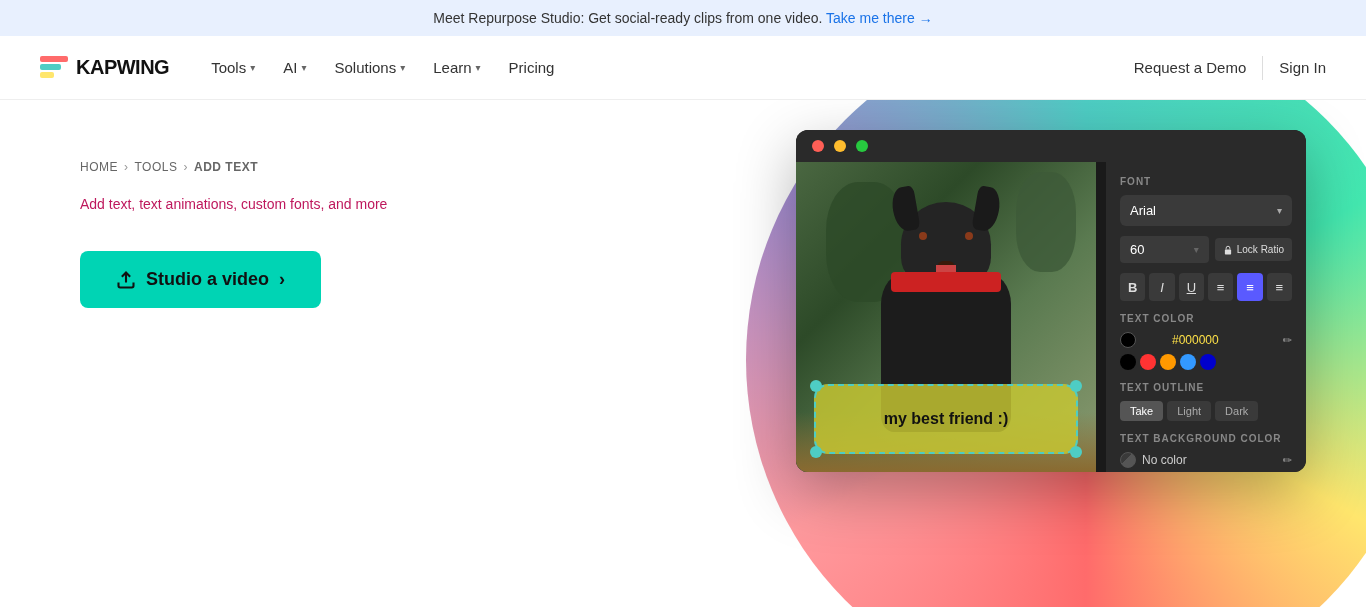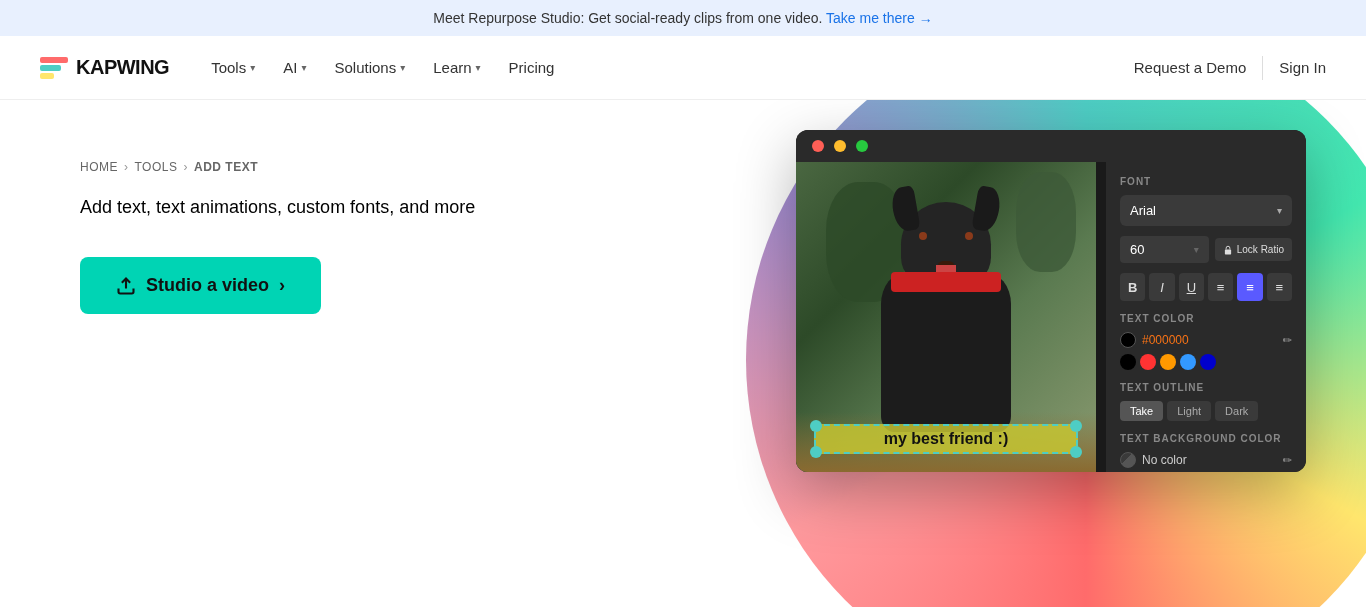--- a/index.html
+++ b/index.html
@@ -19,21 +19,21 @@
     nav {
       display: flex;
       align-items: center;
       padding: 0 40px;
       height: 64px;
       border-bottom: 1px solid #eee;
       background: #fff;
     }
     .logo {
       display: flex;
-      align-items: flex-end;
+      align-items: flex-start;
       gap: 8px;
       font-weight: 800;
       font-size: 20px;
       letter-spacing: -0.5px;
       color: #111;
       margin-right: 30px;
       text-transform: uppercase;
     }
     .logo-icon {
       display: flex;
@@ -143,22 +143,22 @@
     .hero-title {
       font-size: 62px;
       font-weight: 900;
       line-height: 1.05;
       color: #111;
       margin-bottom: 24px;
       letter-spacing: -1px;
     }
 
     .hero-desc {
-      font-size: 18px;
-      color: #000000;
+      font-size: 14px;
+      color: #be185d;
       margin-bottom: 36px;
       line-height: 1.5;
     }
 
     .choose-btn {
       display: inline-flex;
       align-items: center;
       gap: 10px;
       background: #00d4b4;
       color: #111;
@@ -318,22 +318,23 @@
       margin-bottom: 6px;
     }
     .color-swatch-black {
       width: 16px;
       height: 16px;
       border-radius: 50%;
       background: #000;
       border: 1px solid #555;
     }
     .color-hex {
-      color: #f97316;
+      color: #fde047;
       font-size: 12px;
+      margin-left: 30px;
     }
     .color-picker-icon {
       color: #aaa;
       font-size: 11px;
       margin-left: auto;
     }
 
     .color-swatches {
       display: flex;
       gap: 4px;
@@ -485,21 +486,21 @@
 
                 <div style="position:absolute; bottom:16px; left:50%; transform:translateX(-50%); width:16px; height:10px; background:#3a1a0a; border-radius:40%;"></div>
 
                 <div style="position:absolute; bottom:4px; left:50%; transform:translateX(-50%); width:20px; height:18px; background:#cc4444; border-radius:0 0 50% 50%;"></div>
               </div>
 
               <div style="position:absolute; top:0; left:50%; transform:translateX(-50%); width:110px; height:20px; background:#cc2222; border-radius:4px;"></div>
             </div>
           </div>
 
-          <div style="position:absolute; bottom:18px; left:50%; transform:translateX(-50%); width:88%; border: 2px dashed #4ecdc4; padding:4px 12px; text-align:center; font-size:16px; font-weight:800; color:#111; background:rgba(200,200,50,0.82); border-radius:2px;">
+          <div style="position:absolute; bottom:18px; left:50%; transform:translateX(-50%); width:88%; border: 2px dashed #4ecdc4; padding:24px 12px; text-align:center; font-size:16px; font-weight:800; color:#111; background:rgba(200,200,50,0.82); border-radius:14px;">
             <span>my best friend :)</span>
             
             <div style="position:absolute; top:-6px; left:-6px; width:12px; height:12px; background:#4ecdc4; border-radius:50%;"></div>
             <div style="position:absolute; top:-6px; right:-6px; width:12px; height:12px; background:#4ecdc4; border-radius:50%;"></div>
             <div style="position:absolute; bottom:-6px; left:-6px; width:12px; height:12px; background:#4ecdc4; border-radius:50%;"></div>
             <div style="position:absolute; bottom:-6px; right:-6px; width:12px; height:12px; background:#4ecdc4; border-radius:50%;"></div>
           </div>
         </div>
 
         <div class="font-panel">

